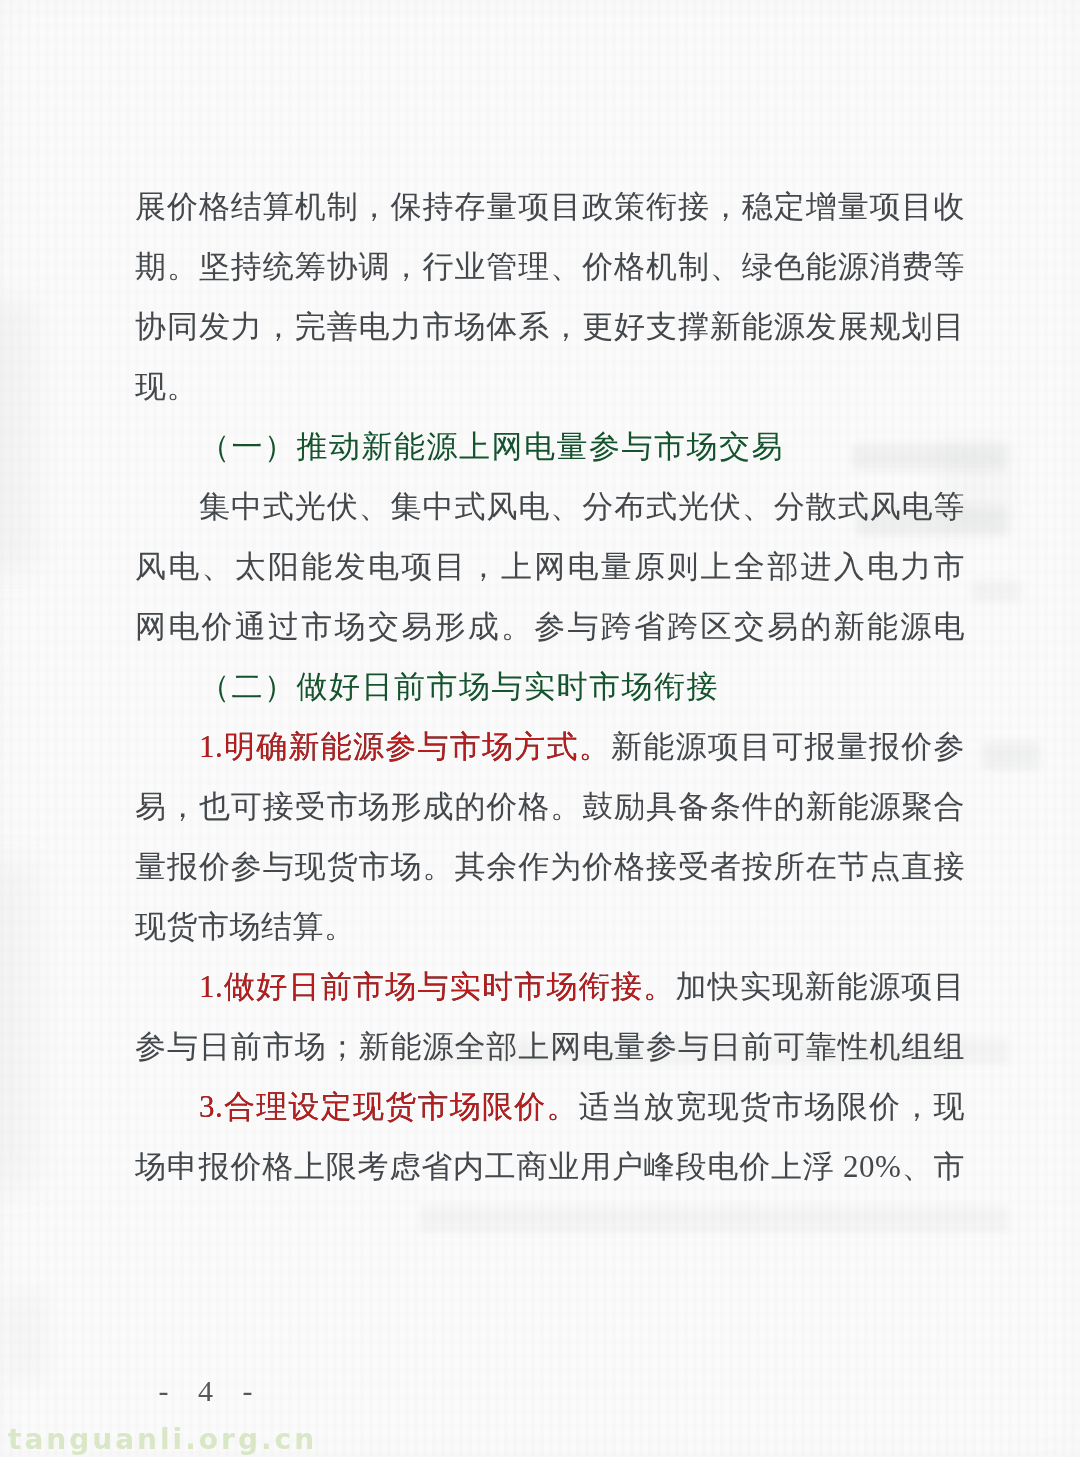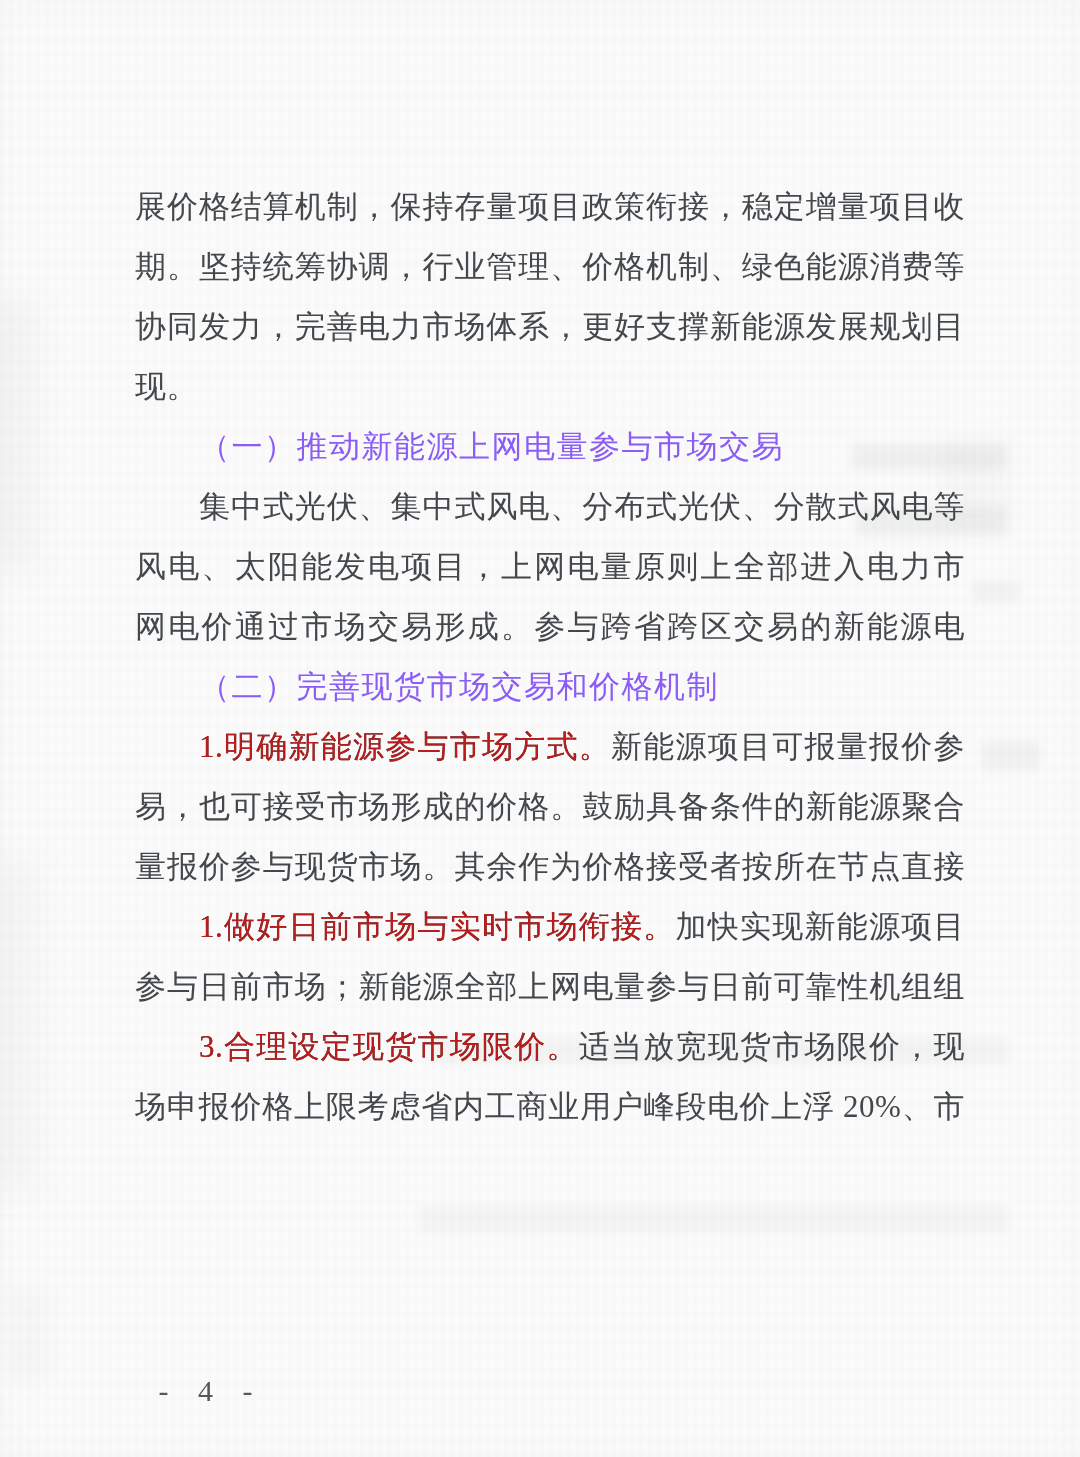--- a/index.html
+++ b/index.html
@@ -51,21 +51,21 @@
   .h1 {
     font-family: "Liberation Sans", sans-serif;
     font-weight: bold;
     font-size: 32px;
     color: #34373b;
     letter-spacing: 1px;
   }
   .h2 {
     font-family: "Liberation Serif", serif;
     font-size: 31px;
-    color: #8b5cf6;
+    color: #14532d;
     letter-spacing: 1.5px;
   }
   .lead {
     color: #b91c1c;
     text-shadow: 0 0 0.4px #3c4044;
   }
   .page-number {
     position: absolute;
     left: 150px;
     top: 1374px;
@@ -128,29 +128,31 @@
     <p class="line justify">期。坚持统筹协调，行业管理、价格机制、绿色能源消费等政策</p>
     <p class="line justify">协同发力，完善电力市场体系，更好支撑新能源发展规划目标实</p>
     <p class="line">现。</p>
 
     <p class="line h2 indent">（一）推动新能源上网电量参与市场交易</p>
 
     <p class="line justify indent">集中式光伏、集中式风电、分布式光伏、分散式风电等所有</p>
     <p class="line justify">风电、太阳能发电项目，上网电量原则上全部进入电力市场，上</p>
     <p class="line justify">网电价通过市场交易形成。参与跨省跨区交易的新能源电量，上</p>
 
-    <p class="line h2 indent">（二）完善现货市场交易和价格机制</p>
+    <p class="line h2 indent">（二）做好日前市场与实时市场衔接</p>
 
     <p class="line justify indent"><span class="lead">1.明确新能源参与市场方式。</span><span>新能源项目可报量报价参与交</span></p>
     <p class="line justify">易，也可接受市场形成的价格。鼓励具备条件的新能源聚合后报</p>
     <p class="line justify">量报价参与现货市场。其余作为价格接受者按所在节点直接参与</p>
+    <p class="line">现货市场结算。</p>
 
     <p class="line justify indent"><span class="lead">1.做好日前市场与实时市场衔接。</span><span>加快实现新能源项目自愿</span></p>
     <p class="line justify">参与日前市场；新能源全部上网电量参与日前可靠性机组组合和</p>
 
     <p class="line justify indent"><span class="lead">3.合理设定现货市场限价。</span><span>适当放宽现货市场限价，现货市</span></p>
     <p class="line justify">场申报价格上限考虑省内工商业用户峰段电价上浮 20%、市场电</p>
   </main>
 
   <div class="page-number">- 4 -</div>
 
+  <div class="watermark">tanguanli.org.cn</div>
 
 </div>
 
 </body></html>

